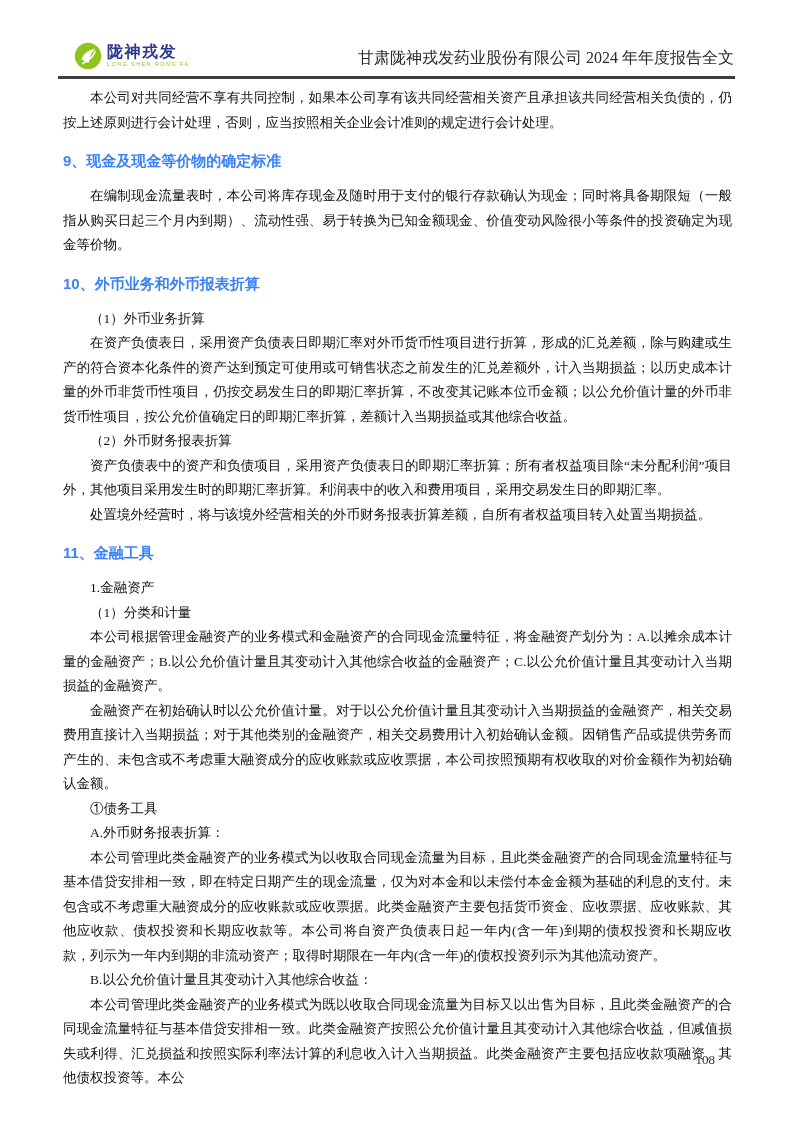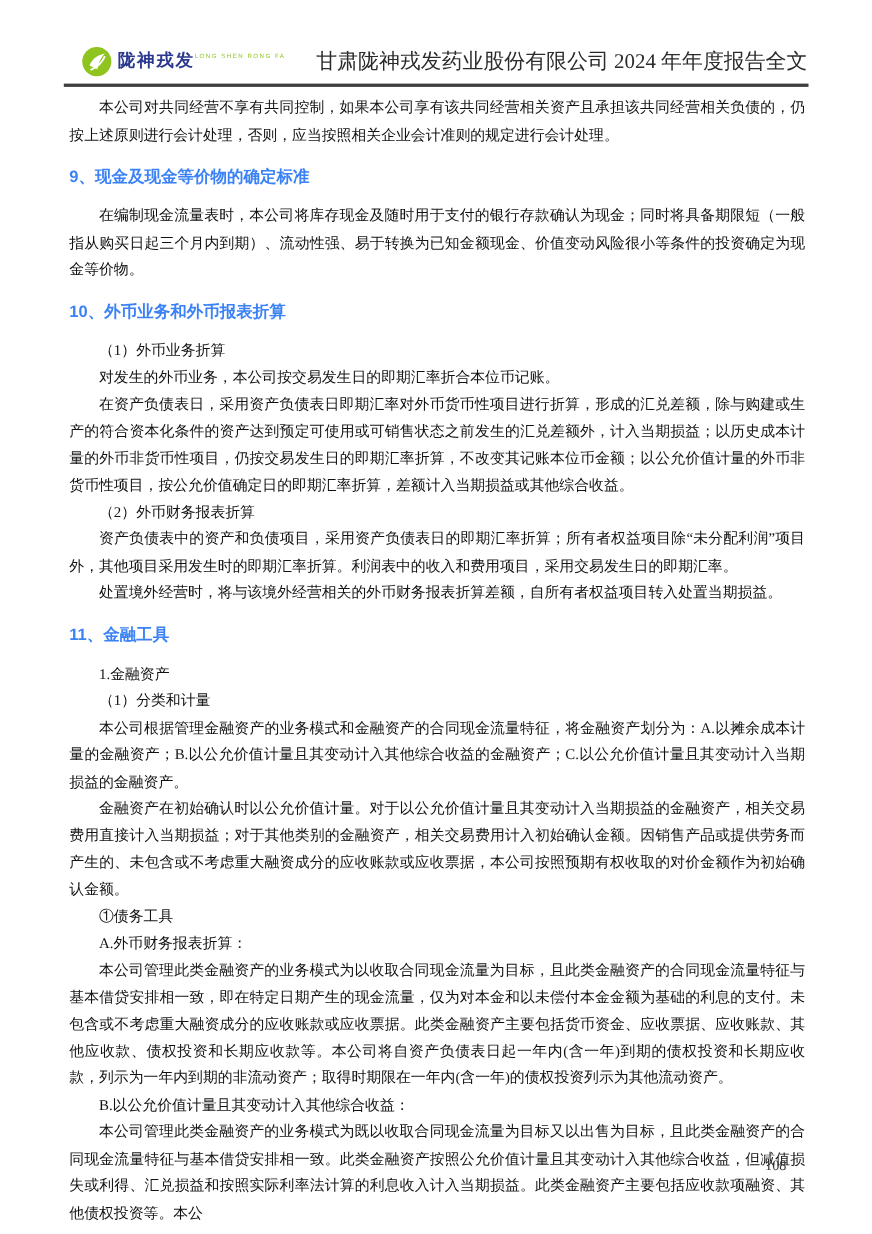--- a/index.html
+++ b/index.html
@@ -12,30 +12,30 @@
     color:#111111;
   }
   
   .hdr {
     position:absolute; top:0; left:0; right:0; height:76px;
     display:flex; justify-content:space-between; align-items:flex-end;
     padding:0 59px 6px 74px; box-sizing:border-box;
   }
   .logo { display:flex; align-items:center; gap:5px; }
   .logo-mark { width:28px; height:28px; display:block; }
-  .logo-txt { display:flex; flex-direction:row; line-height:1; }
+  .logo-txt { display:flex; flex-direction:column; line-height:1; }
   .logo-cn {
     font-family:"Liberation Sans","DejaVu Sans",sans-serif;
     font-weight:bold; font-size:16px; letter-spacing:1.5px; color:#2b3a8f;
   }
   .logo-en {
     font-family:"Liberation Sans","DejaVu Sans",sans-serif;
     font-size:5.5px; letter-spacing:1.4px; color:#8fc31e; margin-top:2px;
   }
-  .doc-title { font-size:19px; color:#2b2b2b; padding-bottom:1px; white-space:nowrap; }
+  .doc-title { font-size:16px; color:#2b2b2b; padding-bottom:1px; white-space:nowrap; }
   .hdr-rule {
     position:absolute; top:76px; left:58px; right:58px; height:3px;
     background:#3f3f3f;
   }
   
   .doc-body {
     position:absolute; top:86px; left:63px; width:669px;
     font-size:13.5px; line-height:24.5px; text-align:justify;
   }
   .doc-body p { margin:0; text-indent:2em; }
@@ -73,21 +73,20 @@
   </header>
 
   <div class="hdr-rule"></div>
 
   <main class="doc-body" id="doc-body">
       <p>本公司对共同经营不享有共同控制，如果本公司享有该共同经营相关资产且承担该共同经营相关负债的，仍按上述原则进行会计处理，否则，应当按照相关企业会计准则的规定进行会计处理。</p>
       <h2>9、现金及现金等价物的确定标准</h2>
       <p>在编制现金流量表时，本公司将库存现金及随时用于支付的银行存款确认为现金；同时将具备期限短（一般指从购买日起三个月内到期）、流动性强、易于转换为已知金额现金、价值变动风险很小等条件的投资确定为现金等价物。</p>
       <h2>10、外币业务和外币报表折算</h2>
       <p>（1）外币业务折算</p>
-      <p>对发生的外币业务，本公司按交易发生日的即期汇率折合本位币记账。</p>
       <p>在资产负债表日，采用资产负债表日即期汇率对外币货币性项目进行折算，形成的汇兑差额，除与购建或生产的符合资本化条件的资产达到预定可使用或可销售状态之前发生的汇兑差额外，计入当期损益；以历史成本计量的外币非货币性项目，仍按交易发生日的即期汇率折算，不改变其记账本位币金额；以公允价值计量的外币非货币性项目，按公允价值确定日的即期汇率折算，差额计入当期损益或其他综合收益。</p>
       <p>（2）外币财务报表折算</p>
       <p>资产负债表中的资产和负债项目，采用资产负债表日的即期汇率折算；所有者权益项目除“未分配利润”项目外，其他项目采用发生时的即期汇率折算。利润表中的收入和费用项目，采用交易发生日的即期汇率。</p>
       <p>处置境外经营时，将与该境外经营相关的外币财务报表折算差额，自所有者权益项目转入处置当期损益。</p>
       <h2>11、金融工具</h2>
       <p>1.金融资产</p>
       <p>（1）分类和计量</p>
       <p>本公司根据管理金融资产的业务模式和金融资产的合同现金流量特征，将金融资产划分为：A.以摊余成本计量的金融资产；B.以公允价值计量且其变动计入其他综合收益的金融资产；C.以公允价值计量且其变动计入当期损益的金融资产。</p>
       <p>金融资产在初始确认时以公允价值计量。对于以公允价值计量且其变动计入当期损益的金融资产，相关交易费用直接计入当期损益；对于其他类别的金融资产，相关交易费用计入初始确认金额。因销售产品或提供劳务而产生的、未包含或不考虑重大融资成分的应收账款或应收票据，本公司按照预期有权收取的对价金额作为初始确认金额。</p>
       <p>①债务工具</p>

